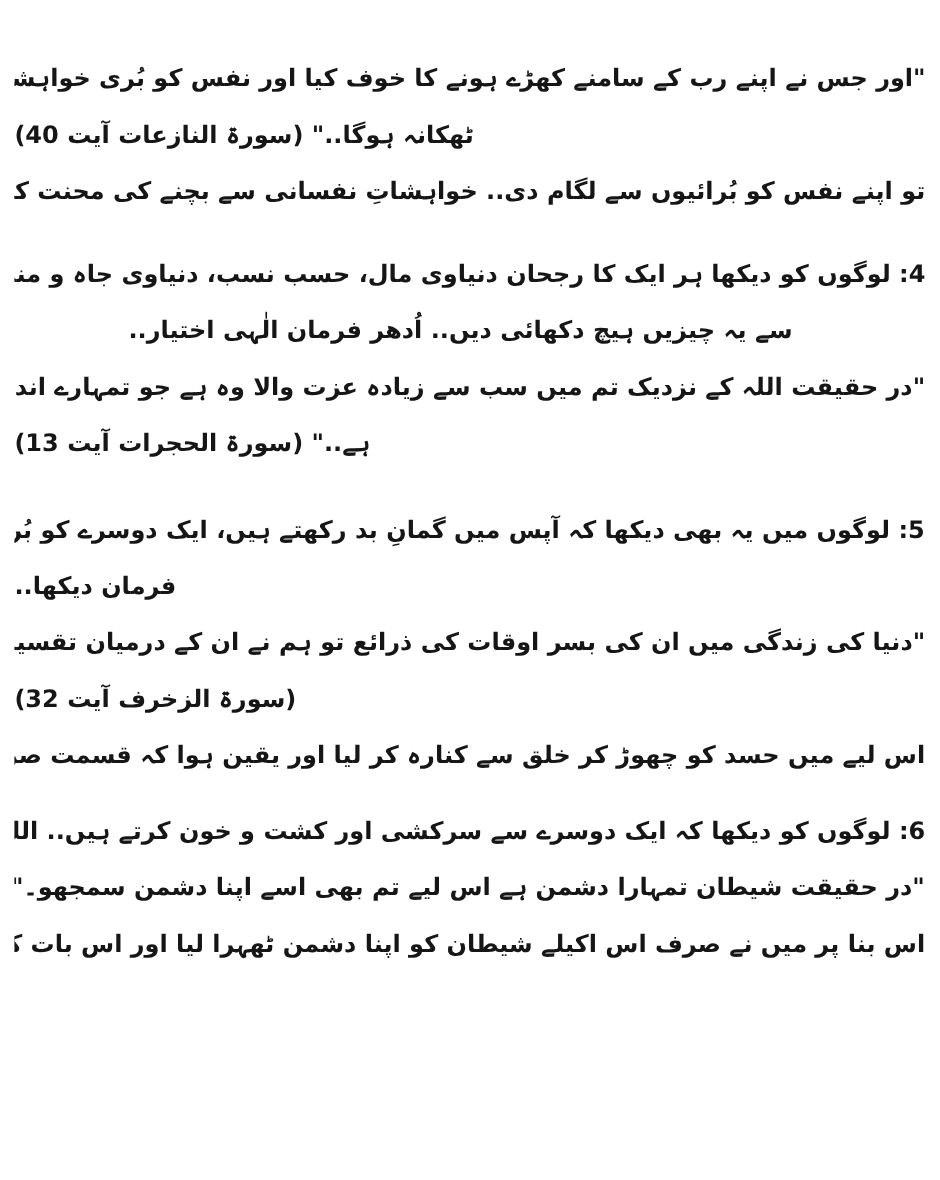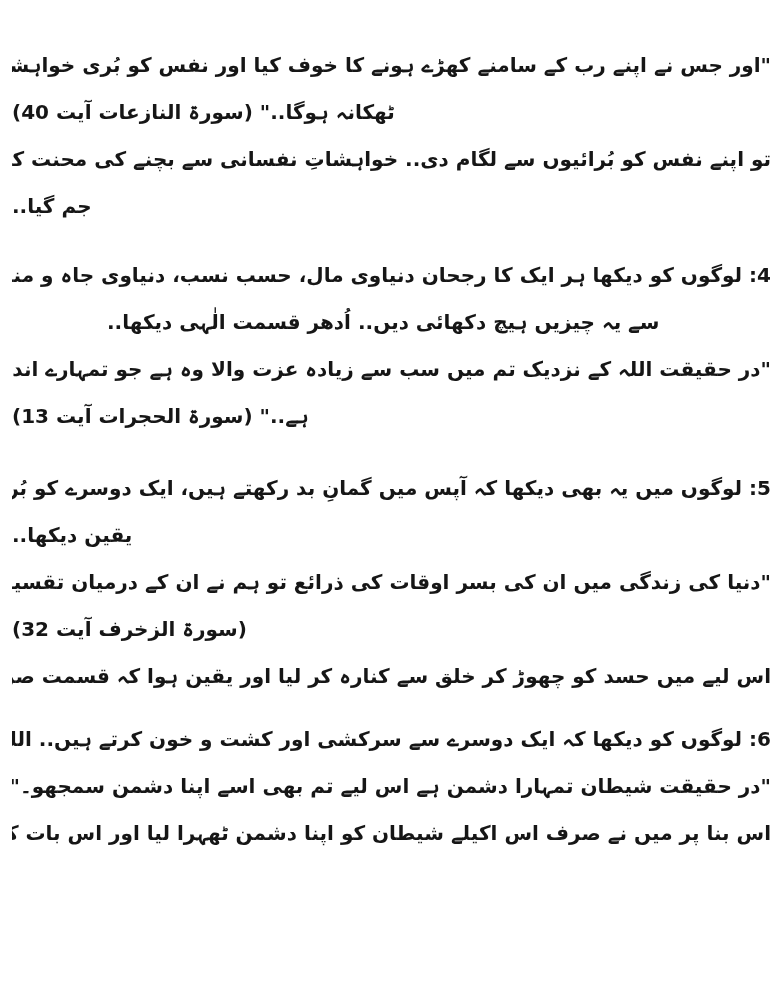--- a/index.html
+++ b/index.html
@@ -33,33 +33,32 @@
 </style>
 </head>
 <body>
 
 <div class="page">
 
   <div class="para">
     <div class="line al-r">"اور جس نے اپنے رب کے سامنے کھڑے ہونے کا خوف کیا اور نفس کو بُری خواہشات سے باز رکھا' جنت اسی کا</div>
     <div class="line al-l">ٹھکانہ ہوگا.." (سورۃ النازعات آیت 40)</div>
     <div class="line al-r">تو اپنے نفس کو بُرائیوں سے لگام دی.. خواہشاتِ نفسانی سے بچنے کی محنت کی, یہاں تک کہ میرا نفس اطاعتِ الٰہی پر</div>
-    <div class="line al-l">جم گیا..</div>
   </div>
 
   <div class="para gap-md">
     <div class="line al-r">4: لوگوں کو دیکھا ہر ایک کا رجحان دنیاوی مال، حسب نسب، دنیاوی جاہ و منصب میں پایا.. ان امور میں غور کرنے</div>
-    <div class="line al-l indent-l">سے یہ چیزیں ہیچ دکھائی دیں.. اُدھر قسمت الٰہی دیکھا..</div>
+    <div class="line al-l indent-l">سے یہ چیزیں ہیچ دکھائی دیں.. اُدھر فرمان الٰہی اختیار..</div>
     <div class="line al-r">"در حقیقت اللہ کے نزدیک تم میں سب سے زیادہ عزت والا وہ ہے جو تمہارے اندر سب سے زیادہ پرہیزگار</div>
     <div class="line al-l">ہے.." (سورۃ الحجرات آیت 13)</div>
   </div>
 
   <div class="para gap-lg">
     <div class="line al-r">5: لوگوں میں یہ بھی دیکھا کہ آپس میں گمانِ بد رکھتے ہیں، ایک دوسرے کو بُرا کہتے ہیں.. دوسری طرف اللہ کا</div>
-    <div class="line al-l">یقین دیکھا..</div>
+    <div class="line al-l">فرمان دیکھا..</div>
     <div class="line al-r">"دنیا کی زندگی میں ان کی بسر اوقات کی ذرائع تو ہم نے ان کے درمیان تقسیم کیے ہیں.."</div>
     <div class="line al-l">(سورۃ الزخرف آیت 32)</div>
     <div class="line al-r">اس لیے میں حسد کو چھوڑ کر خلق سے کنارہ کر لیا اور یقین ہوا کہ قسمت صرف اللہ کے ہاتھ میں ہے.. خلق کی</div>
   </div>
 
   <div class="para gap-sm">
     <div class="line al-r">6: لوگوں کو دیکھا کہ ایک دوسرے سے سرکشی اور کشت و خون کرتے ہیں.. اللہ کی طرف رجوع کیا تو فرمایا..</div>
     <div class="line al-r">"در حقیقت شیطان تمہارا دشمن ہے اس لیے تم بھی اسے اپنا دشمن سمجھو۔" (سورۃ فاطر آیت 6)</div>
     <div class="line al-r">اس بنا پر میں نے صرف اس اکیلے شیطان کو اپنا دشمن ٹھہرا لیا اور اس بات کی کوشش کی کہ اس سے بچتا رہوں..</div>
   </div>

